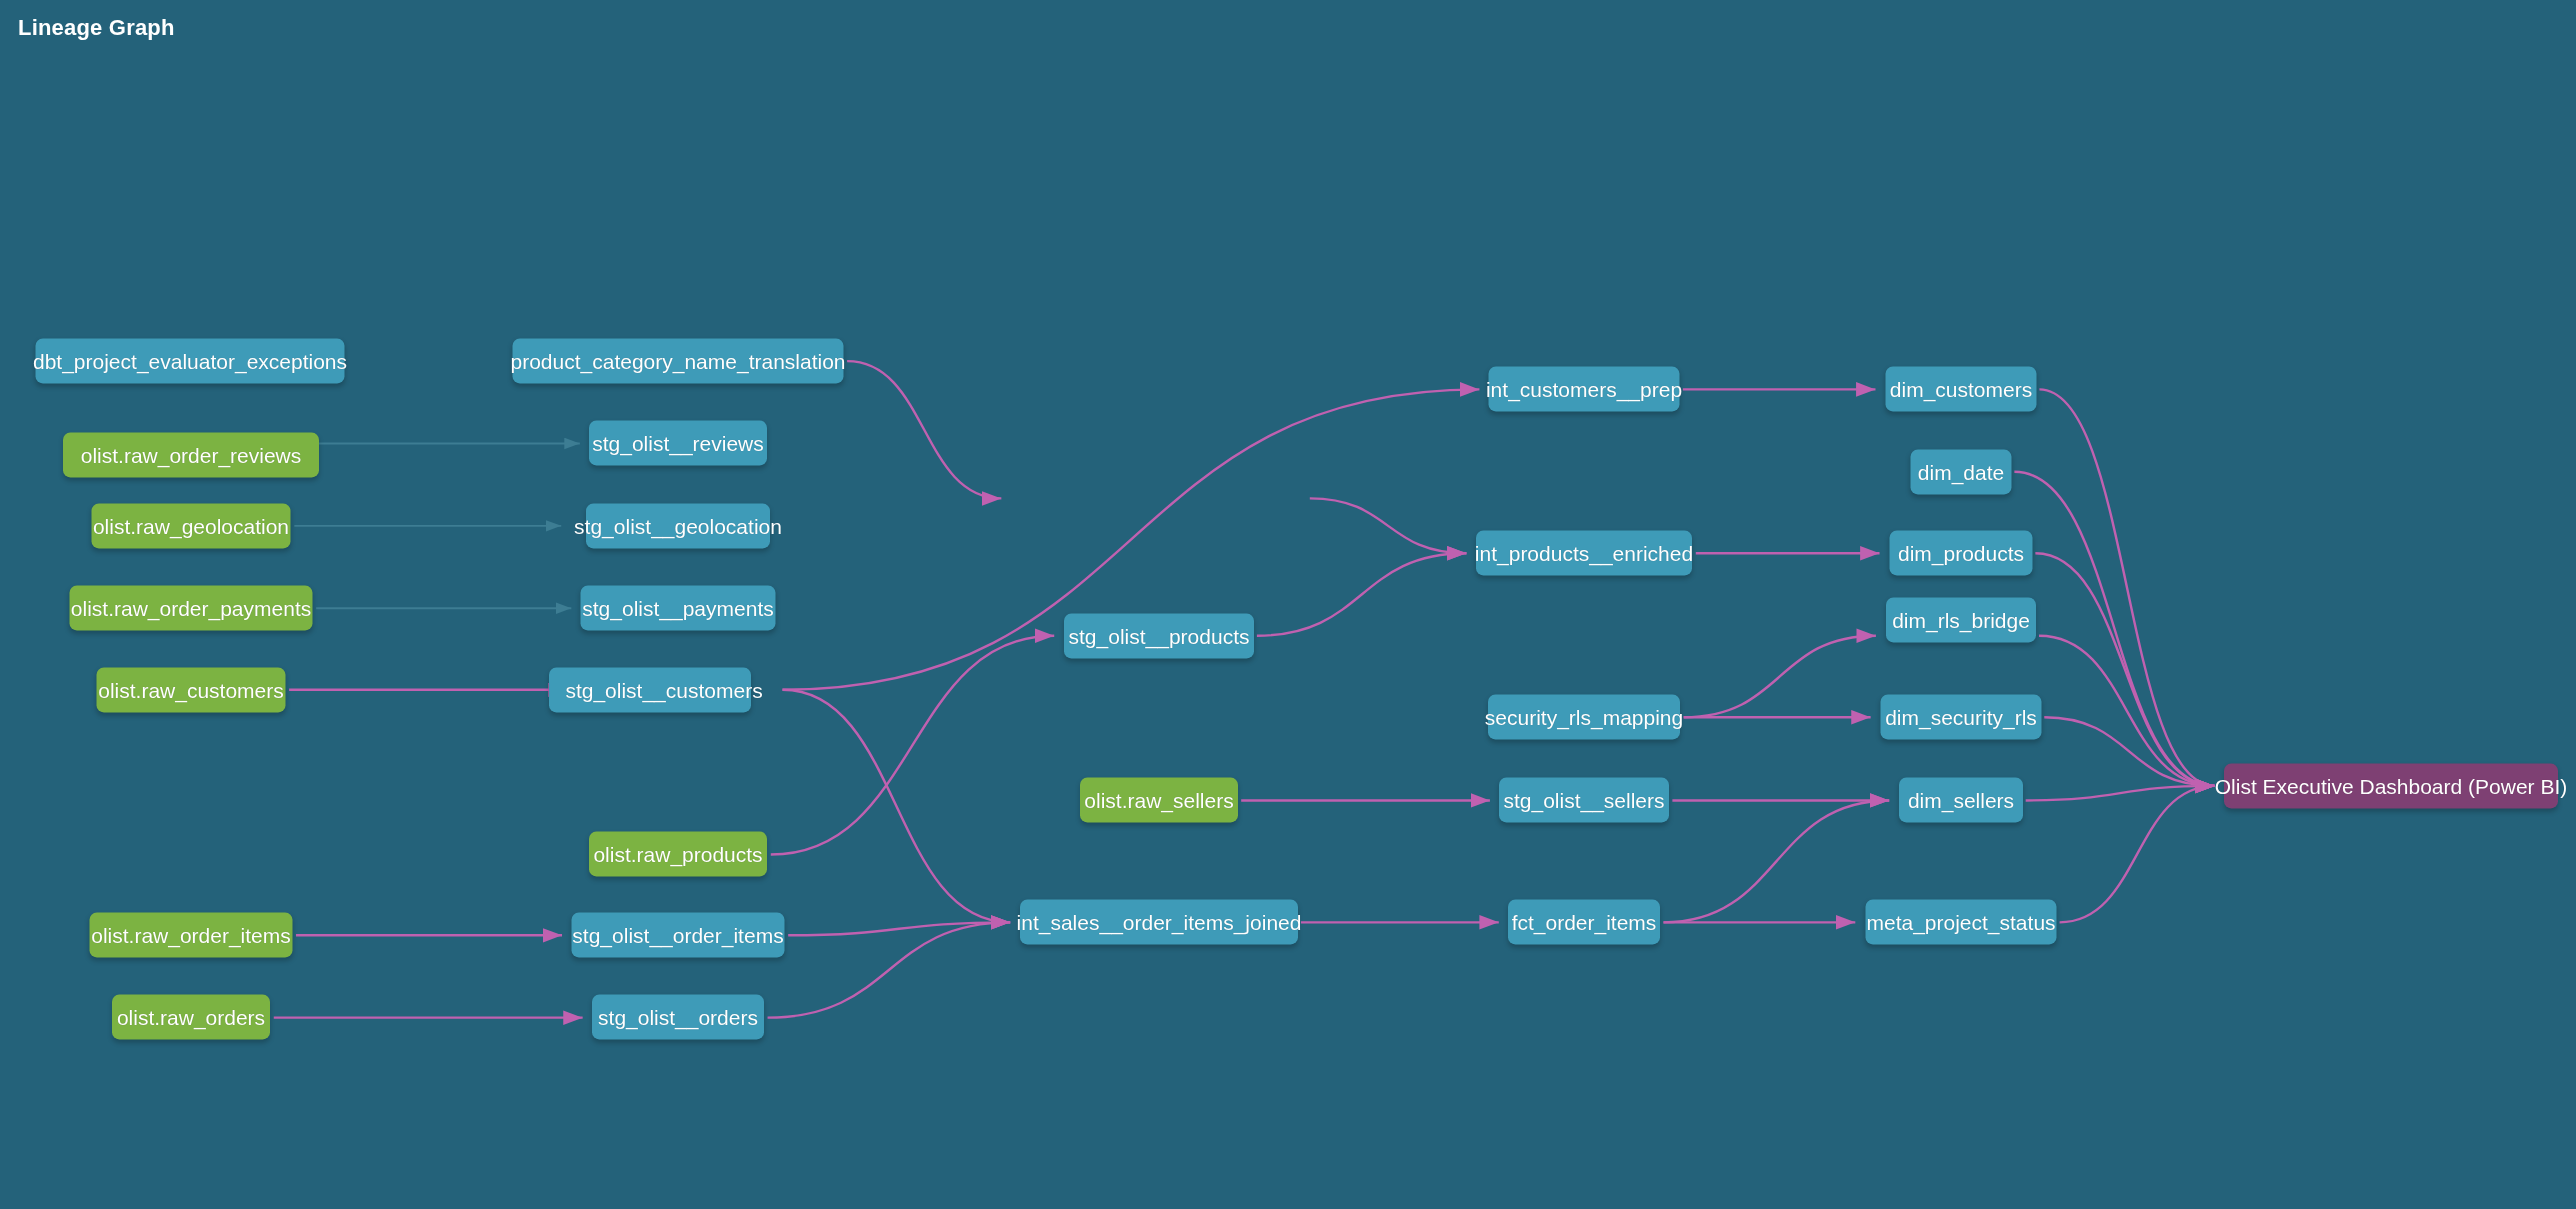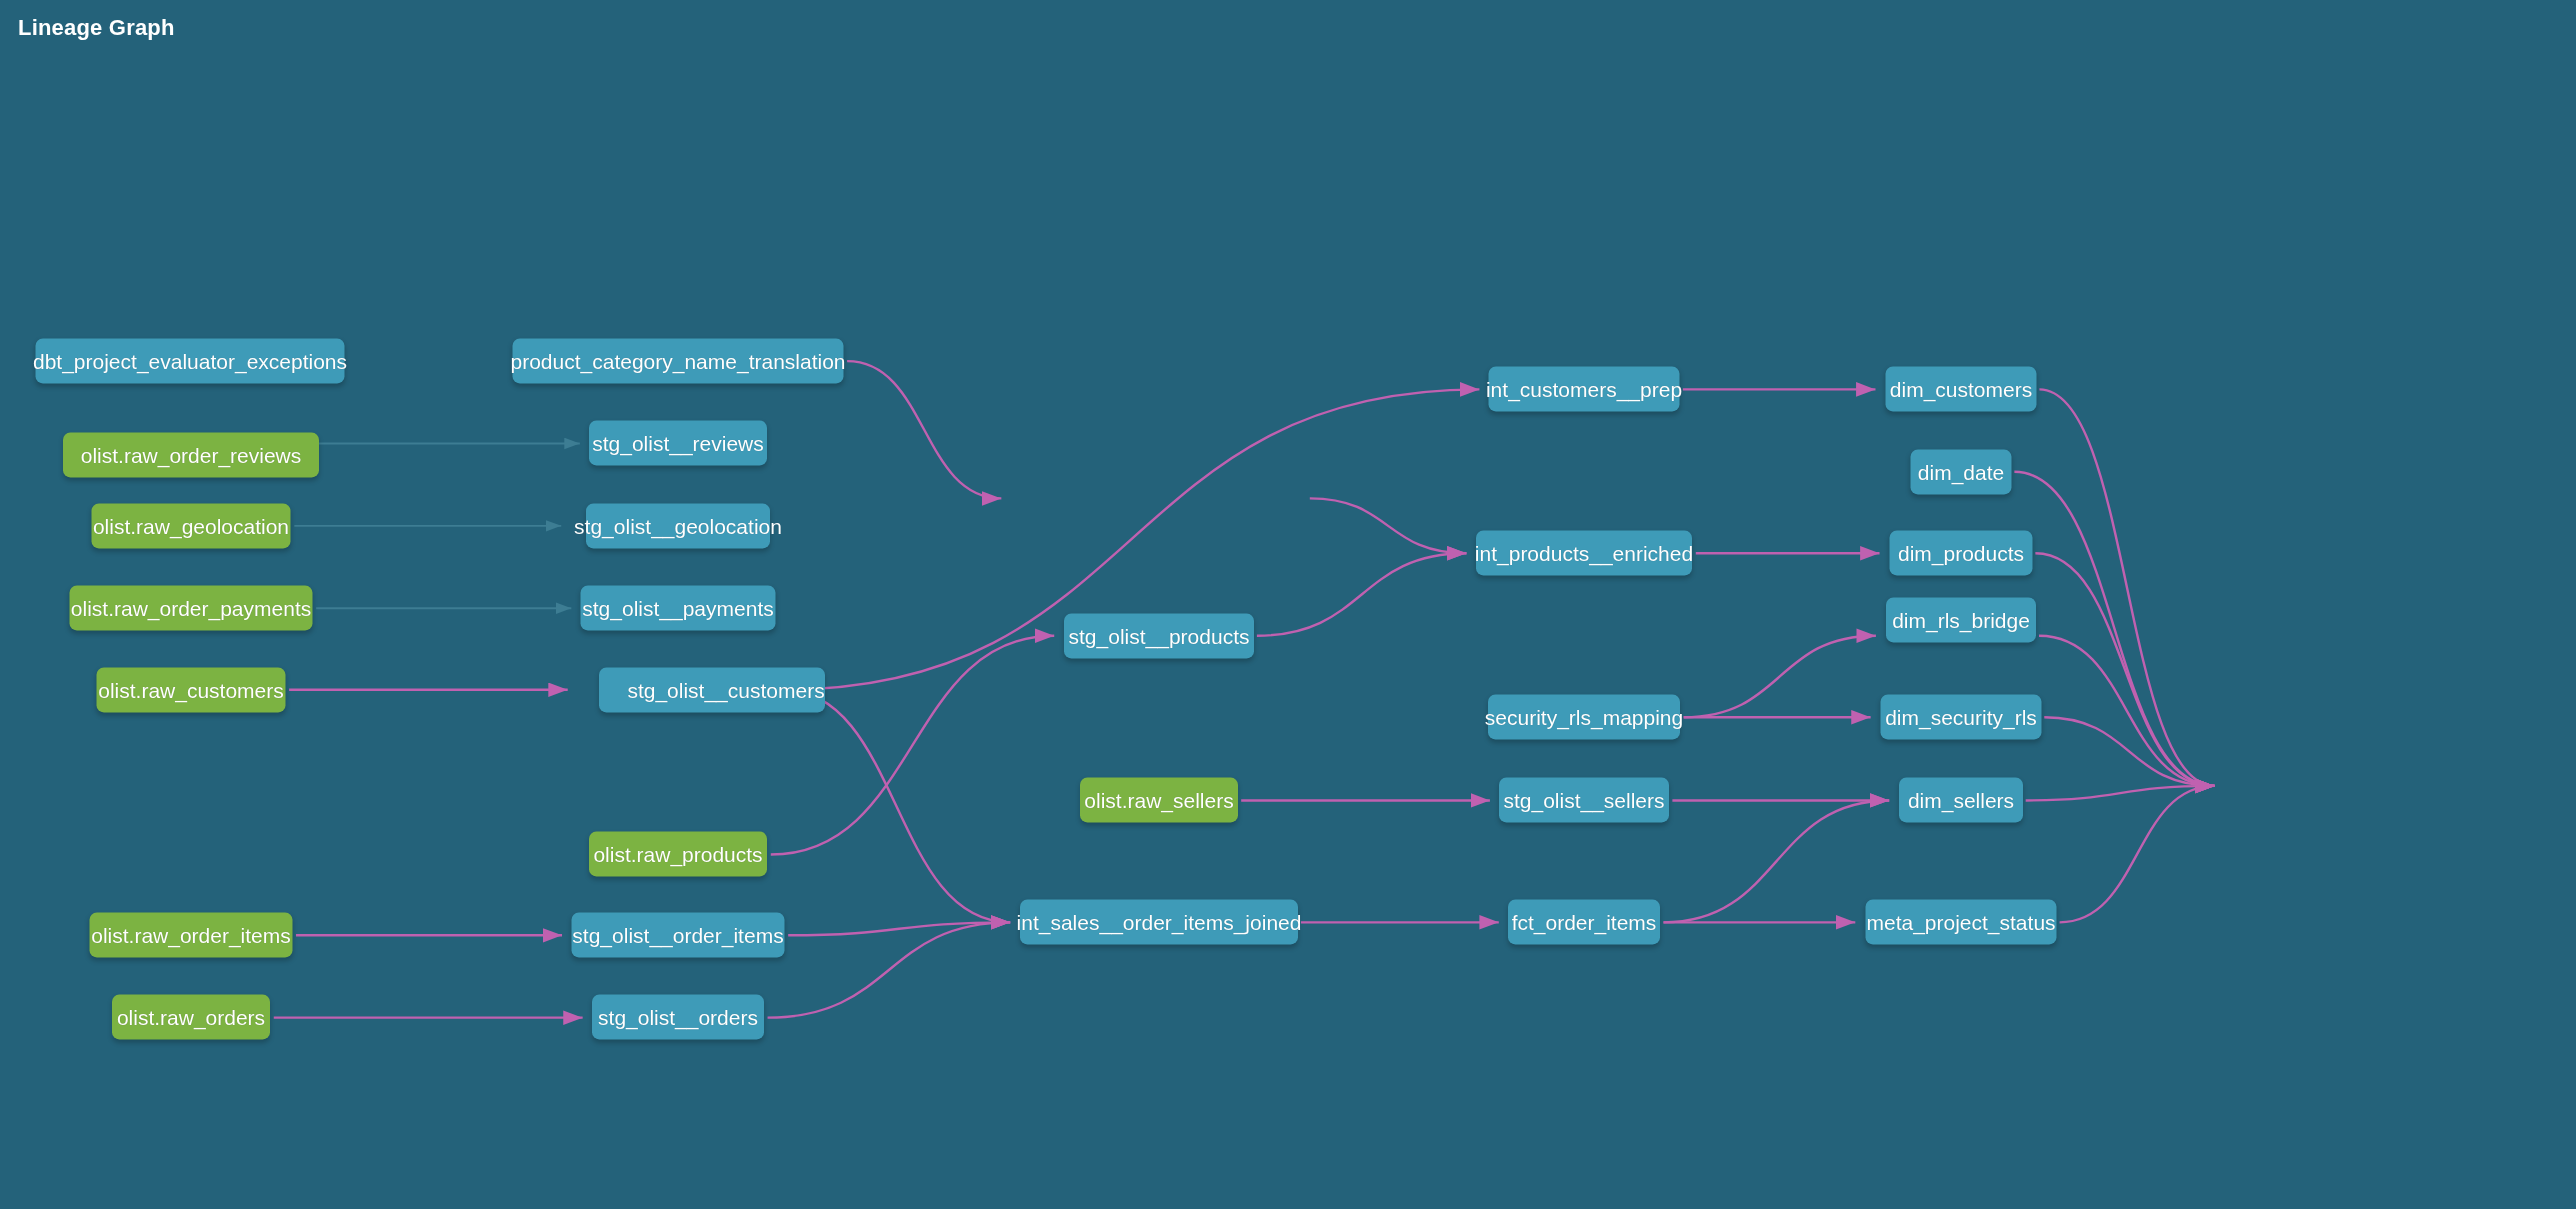--- a/index.html
+++ b/index.html
@@ -89,33 +89,34 @@
     <div class="node source" style="left: 191px; top: 443px; width: 256px; margin-top: 12px;">olist.raw_order_reviews</div>
     <div class="node source" style="left: 191px; top: 526px; width: 199px;">olist.raw_geolocation</div>
     <div class="node source" style="left: 191px; top: 608px; width: 243px;">olist.raw_order_payments</div>
     <div class="node source" style="left: 191px; top: 690px; width: 189px;">olist.raw_customers</div>
     <div class="node source" style="left: 191px; top: 935px; width: 203px;">olist.raw_order_items</div>
     <div class="node source" style="left: 191px; top: 1017px; width: 158px;">olist.raw_orders</div>
     <div class="node model" style="left: 678px; top: 361px; width: 331px;">product_category_name_translation</div>
     <div class="node model" style="left: 678px; top: 443px; width: 178px;">stg_olist__reviews</div>
     <div class="node model" style="left: 678px; top: 526px; width: 184px;">stg_olist__geolocation</div>
     <div class="node model" style="left: 678px; top: 608px; width: 195px;">stg_olist__payments</div>
-    <div class="node model" style="left: 712px; top: 690px; width: 226px; padding-left: 44px;">stg_olist__customers</div>
+    <div class="node model" style="left: 650px; top: 690px; width: 202px; padding-left: 44px;">stg_olist__customers</div>
     <div class="node source" style="left: 678px; top: 854px; width: 178px;">olist.raw_products</div>
     <div class="node model" style="left: 678px; top: 935px; width: 213px;">stg_olist__order_items</div>
     <div class="node model" style="left: 678px; top: 1017px; width: 172px;">stg_olist__orders</div>
     <div class="node model" style="left: 1159px; top: 636px; width: 190px;">stg_olist__products</div>
     <div class="node source" style="left: 1159px; top: 800px; width: 158px;">olist.raw_sellers</div>
     <div class="node model" style="left: 1159px; top: 922px; width: 278px;">int_sales__order_items_joined</div>
     <div class="node model" style="left: 1584px; top: 389px; width: 191px;">int_customers__prep</div>
     <div class="node model" style="left: 1584px; top: 553px; width: 216px;">int_products__enriched</div>
     <div class="node model" style="left: 1584px; top: 717px; width: 192px;">security_rls_mapping</div>
     <div class="node model" style="left: 1584px; top: 800px; width: 170px;">stg_olist__sellers</div>
     <div class="node model" style="left: 1584px; top: 922px; width: 152px;">fct_order_items</div>
     <div class="node model" style="left: 1961px; top: 389px; width: 151px;">dim_customers</div>
     <div class="node model" style="left: 1961px; top: 472px; width: 101px;">dim_date</div>
     <div class="node model" style="left: 1961px; top: 553px; width: 143px;">dim_products</div>
     <div class="node model" style="left: 1961px; top: 620px; width: 150px;">dim_rls_bridge</div>
     <div class="node model" style="left: 1961px; top: 717px; width: 161px;">dim_security_rls</div>
     <div class="node model" style="left: 1961px; top: 800px; width: 124px;">dim_sellers</div>
     <div class="node model" style="left: 1961px; top: 922px; width: 191px; text-align: center;">meta_project_status</div>
+    <div class="node dashboard" style="left: 2391px; top: 786px; width: 334px;">Olist Executive Dashboard (Power BI)</div>
   </div>
 
 
 </body></html>

